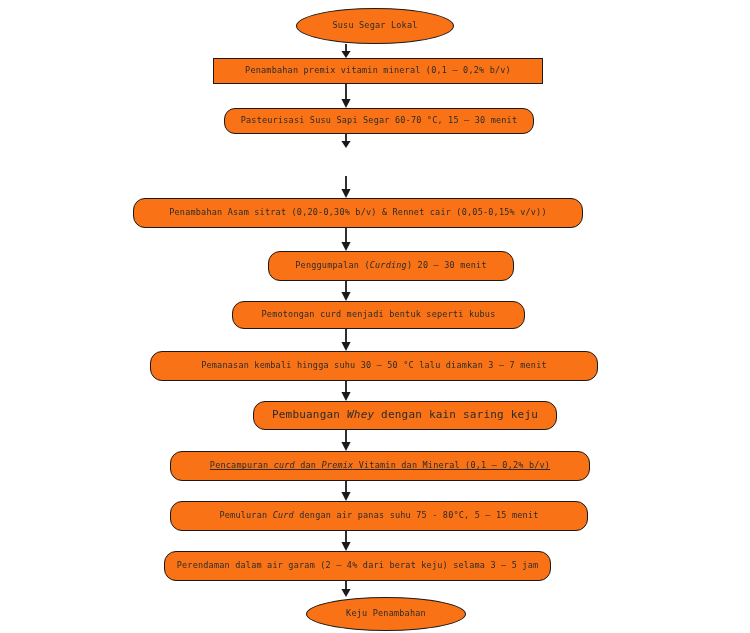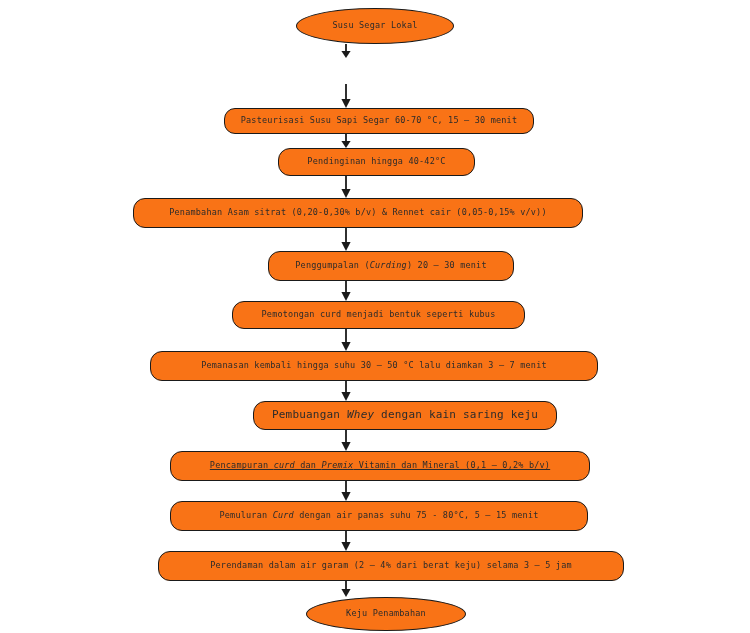--- a/index.html
+++ b/index.html
@@ -132,25 +132,25 @@
     </div>
     <div class="connector" style="left: 333px; top: 581px; height: 16px;">
       <svg width="26" height="16" viewBox="0 0 26 16">
         <line x1="13" y1="0" x2="13" y2="9" stroke="#1a1a1a" stroke-width="1.8"></line>
         <polygon points="13,16 8.4,8 17.6,8" fill="#1a1a1a"></polygon>
       </svg>
     </div>
     <div class="node terminal" style="left: 296px; top: 8px; width: 158px; height: 36px; font-size: 8.5px;">
       <span class="node-label">Susu Segar Lokal</span>
     </div>
+    <div class="node rect" style="left: 213px; top: 58px; width: 330px; height: 26px; font-size: 8.5px;">
+      <span class="node-label">Penambahan premix vitamin mineral (0,1 – 0,2% b/v)</span>
+    </div>
     <div class="node rect" style="left: 224px; top: 108px; width: 310px; height: 26px; font-size: 8.5px; border-radius: 11px;">
       <span class="node-label">Pasteurisasi Susu Sapi Segar 60-70 °C, 15 – 30 menit</span>
-    </div>
-    <div class="node round" style="left: 278px; top: 148px; width: 197px; height: 28px; font-size: 8.5px;">
-      <span class="node-label">Pendinginan hingga 40-42°C</span>
     </div>
     <div class="node round" style="left: 133px; top: 198px; width: 450px; height: 30px; font-size: 8.5px;">
       <span class="node-label">Penambahan Asam sitrat (0,20-0,30% b/v) &amp; Rennet cair (0,05-0,15% v/v))</span>
     </div>
     <div class="node round" style="left: 268px; top: 251px; width: 246px; height: 30px; font-size: 8.5px;">
       <span class="node-label"><span>Penggumpalan (</span><i>Curding</i><span>) 20 – 30 menit</span></span>
     </div>
     <div class="node round" style="left: 232px; top: 301px; width: 293px; height: 28px; font-size: 8.5px;">
       <span class="node-label">Pemotongan curd menjadi bentuk seperti kubus</span>
     </div>
@@ -159,19 +159,19 @@
     </div>
     <div class="node round" style="left: 253px; top: 401px; width: 304px; height: 29px; font-size: 11px;">
       <span class="node-label"><span>Pembuangan </span><i>Whey</i><span> dengan kain saring keju</span></span>
     </div>
     <div class="node round" style="left: 170px; top: 451px; width: 420px; height: 30px; font-size: 8.5px; text-decoration: underline;">
       <span class="node-label"><span>Pencampuran </span><i>curd</i><span> dan </span><i>Premix</i><span> Vitamin dan Mineral (0,1 – 0,2% b/v)</span></span>
     </div>
     <div class="node round" style="left: 170px; top: 501px; width: 418px; height: 30px; font-size: 8.5px;">
       <span class="node-label"><span>Pemuluran </span><i>Curd</i><span> dengan air panas suhu 75 - 80°C, 5 – 15 menit</span></span>
     </div>
-    <div class="node round" style="left: 158px; top: 551px; width: 466px; height: 30px; font-size: 8.5px;">
+    <div class="node round" style="left: 164px; top: 551px; width: 387px; height: 30px; font-size: 8.5px;">
       <span class="node-label">Perendaman dalam air garam (2 – 4% dari berat keju) selama 3 – 5 jam</span>
     </div>
     <div class="node terminal" style="left: 306px; top: 597px; width: 160px; height: 34px; font-size: 8.5px;">
       <span class="node-label">Keju Penambahan</span>
     </div>
   </div>
 
 </body></html>

